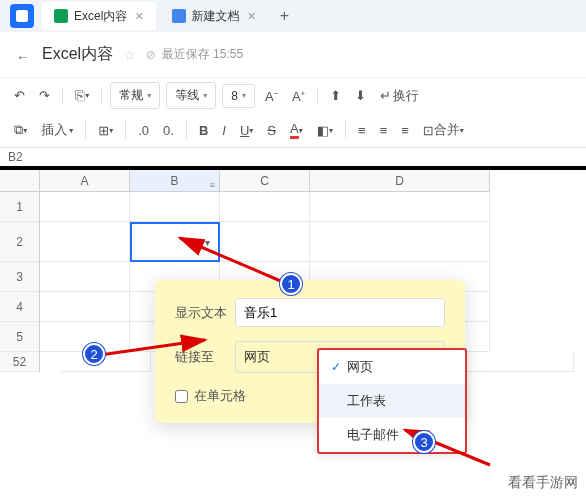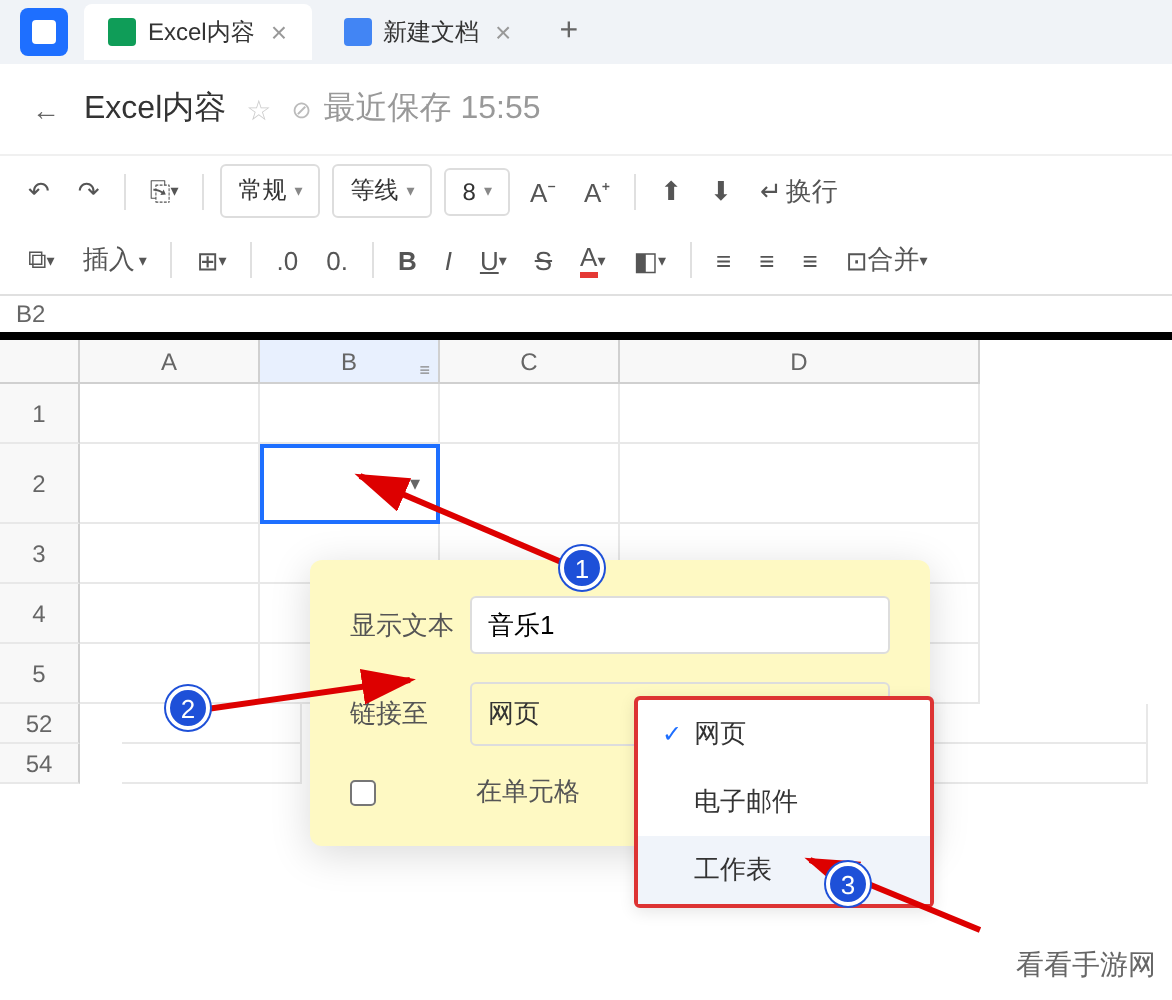--- a/index.html
+++ b/index.html
@@ -16,21 +16,21 @@
     .tab-label { font-size: 12px; color: #333; margin-right: 8px; }
     .tab-close { color: #999; font-size: 14px; cursor: pointer; }
     .tab-add { padding: 4px 8px; color: #666; cursor: pointer; font-size: 16px; }
     
     
     .title-bar { display: flex; align-items: center; padding: 12px 16px; }
     .back-icon { color: #666; margin-right: 12px; cursor: pointer; font-size: 14px; }
     .doc-title { font-size: 16px; color: #333; margin-right: 10px; }
     .star-icon { color: #ccc; margin-right: 10px; cursor: pointer; font-size: 14px; }
     .cloud-icon { color: #bbb; margin-right: 6px; font-size: 12px; }
-    .save-text { color: #999; font-size: 16px; }
+    .save-text { color: #999; font-size: 12px; }
     
     
     .toolbar { display: flex; align-items: center; padding: 4px 8px; border-top: 1px solid #f0f0f0; flex-wrap: wrap; gap: 2px; }
     .tb-btn { padding: 4px 6px; cursor: pointer; color: #555; display: flex; align-items: center; border-radius: 3px; font-size: 13px; min-height: 24px; }
     .tb-sep { width: 1px; height: 18px; background: #e0e0e0; margin: 0 4px; }
     .tb-select { display: flex; align-items: center; padding: 4px 8px; border: 1px solid #ddd; border-radius: 3px; font-size: 12px; cursor: pointer; margin: 0 2px; }
     .tb-select .caret { margin-left: 4px; font-size: 8px; color: #888; }
     .color-underline { border-bottom: 3px solid #000; padding-bottom: 0; }
     .color-underline.red { border-bottom-color: #e53935; }
     
@@ -59,21 +59,21 @@
     .cell.wide { width: 180px; }
     .cell.selected { border: 2px solid #1e6fff; }
     .cell .dropdown-caret { position: absolute; right: 8px; top: 50%; transform: translateY(-50%); font-size: 10px; color: #666; cursor: pointer; }
     
     
     .popup { position: absolute; left: 155px; top: 280px; width: 310px; background: #fef9c3; border-radius: 6px; box-shadow: 0 4px 20px rgba(0,0,0,0.15); padding: 18px 20px; z-index: 10; }
     .popup-row { display: flex; align-items: center; margin-bottom: 14px; }
     .popup-label { width: 60px; font-size: 13px; color: #555; flex-shrink: 0; }
     .popup-input { flex: 1; border: 1px solid #ddd; border-radius: 3px; padding: 6px 8px; font-size: 13px; }
     .popup-select { flex: 1; border: 1px solid #ddd; border-radius: 3px; padding: 6px 8px; font-size: 13px; display: flex; justify-content: space-between; align-items: center; cursor: pointer; }
-    .popup-checkbox-row { display: flex; align-items: center; font-size: 13px; color: #555; gap: 44px; }
+    .popup-checkbox-row { display: flex; align-items: center; font-size: 13px; color: #555; }
     .popup-checkbox-row input { margin-right: 6px; }
     
     
     .dropdown-menu { position: absolute; left: 317px; top: 348px; width: 150px; background: #fff; border: 2px solid #d33; border-radius: 3px; box-shadow: 0 2px 8px rgba(0,0,0,0.1); z-index: 20; }
     .dropdown-item { padding: 8px 12px; font-size: 13px; color: #333; cursor: pointer; display: flex; align-items: center; }
     .dropdown-item.selected::before { content: "✓"; color: #1e6fff; margin-right: 6px; font-size: 12px; }
     .dropdown-item:not(.selected) { padding-left: 28px; }
     .dropdown-item.highlight { background: #f0f4fa; }
     
     
@@ -229,27 +229,20 @@
       <div class="cell"></div>
       <div class="cell wide"></div>
     </div>
     <div class="row short">
       <div class="row-h">52</div>
       <div class="cell"></div>
       <div class="cell"></div>
       <div class="cell"></div>
       <div class="cell wide"></div>
     </div>
-    <div class="row short">
-      <div class="row-h">54</div>
-      <div class="cell"></div>
-      <div class="cell"></div>
-      <div class="cell"></div>
-      <div class="cell wide"></div>
-    </div>
   </div>
 </div>
 
 <div class="popup">
   <div class="popup-row">
     <div class="popup-label">显示文本</div>
     <input class="popup-input" value="音乐1" style="">
   </div>
   <div class="popup-row">
     <div class="popup-label">链接至</div>
@@ -259,22 +252,22 @@
     </div>
   </div>
   <div class="popup-checkbox-row">
     <input type="checkbox" style="">
     <span>在单元格</span>
   </div>
 </div>
 
 <div class="dropdown-menu">
   <div class="dropdown-item selected">网页</div>
+  <div class="dropdown-item highlight">工作表</div>
   <div class="dropdown-item">电子邮件</div>
-  <div class="dropdown-item highlight">工作表</div>
 </div>
 
 <div class="annot-num n1">1</div>
 <div class="annot-num n2">2</div>
 <div class="annot-num n3">3</div>
 
 <svg class="arrow" style="left:160px; top:230px;" width="150" height="80">
   <defs>
       <marker id="ah1" markerWidth="10" markerHeight="10" refX="8" refY="3" orient="auto">
         <path d="M0,0 L0,6 L9,3 z" fill="#d00"></path>

